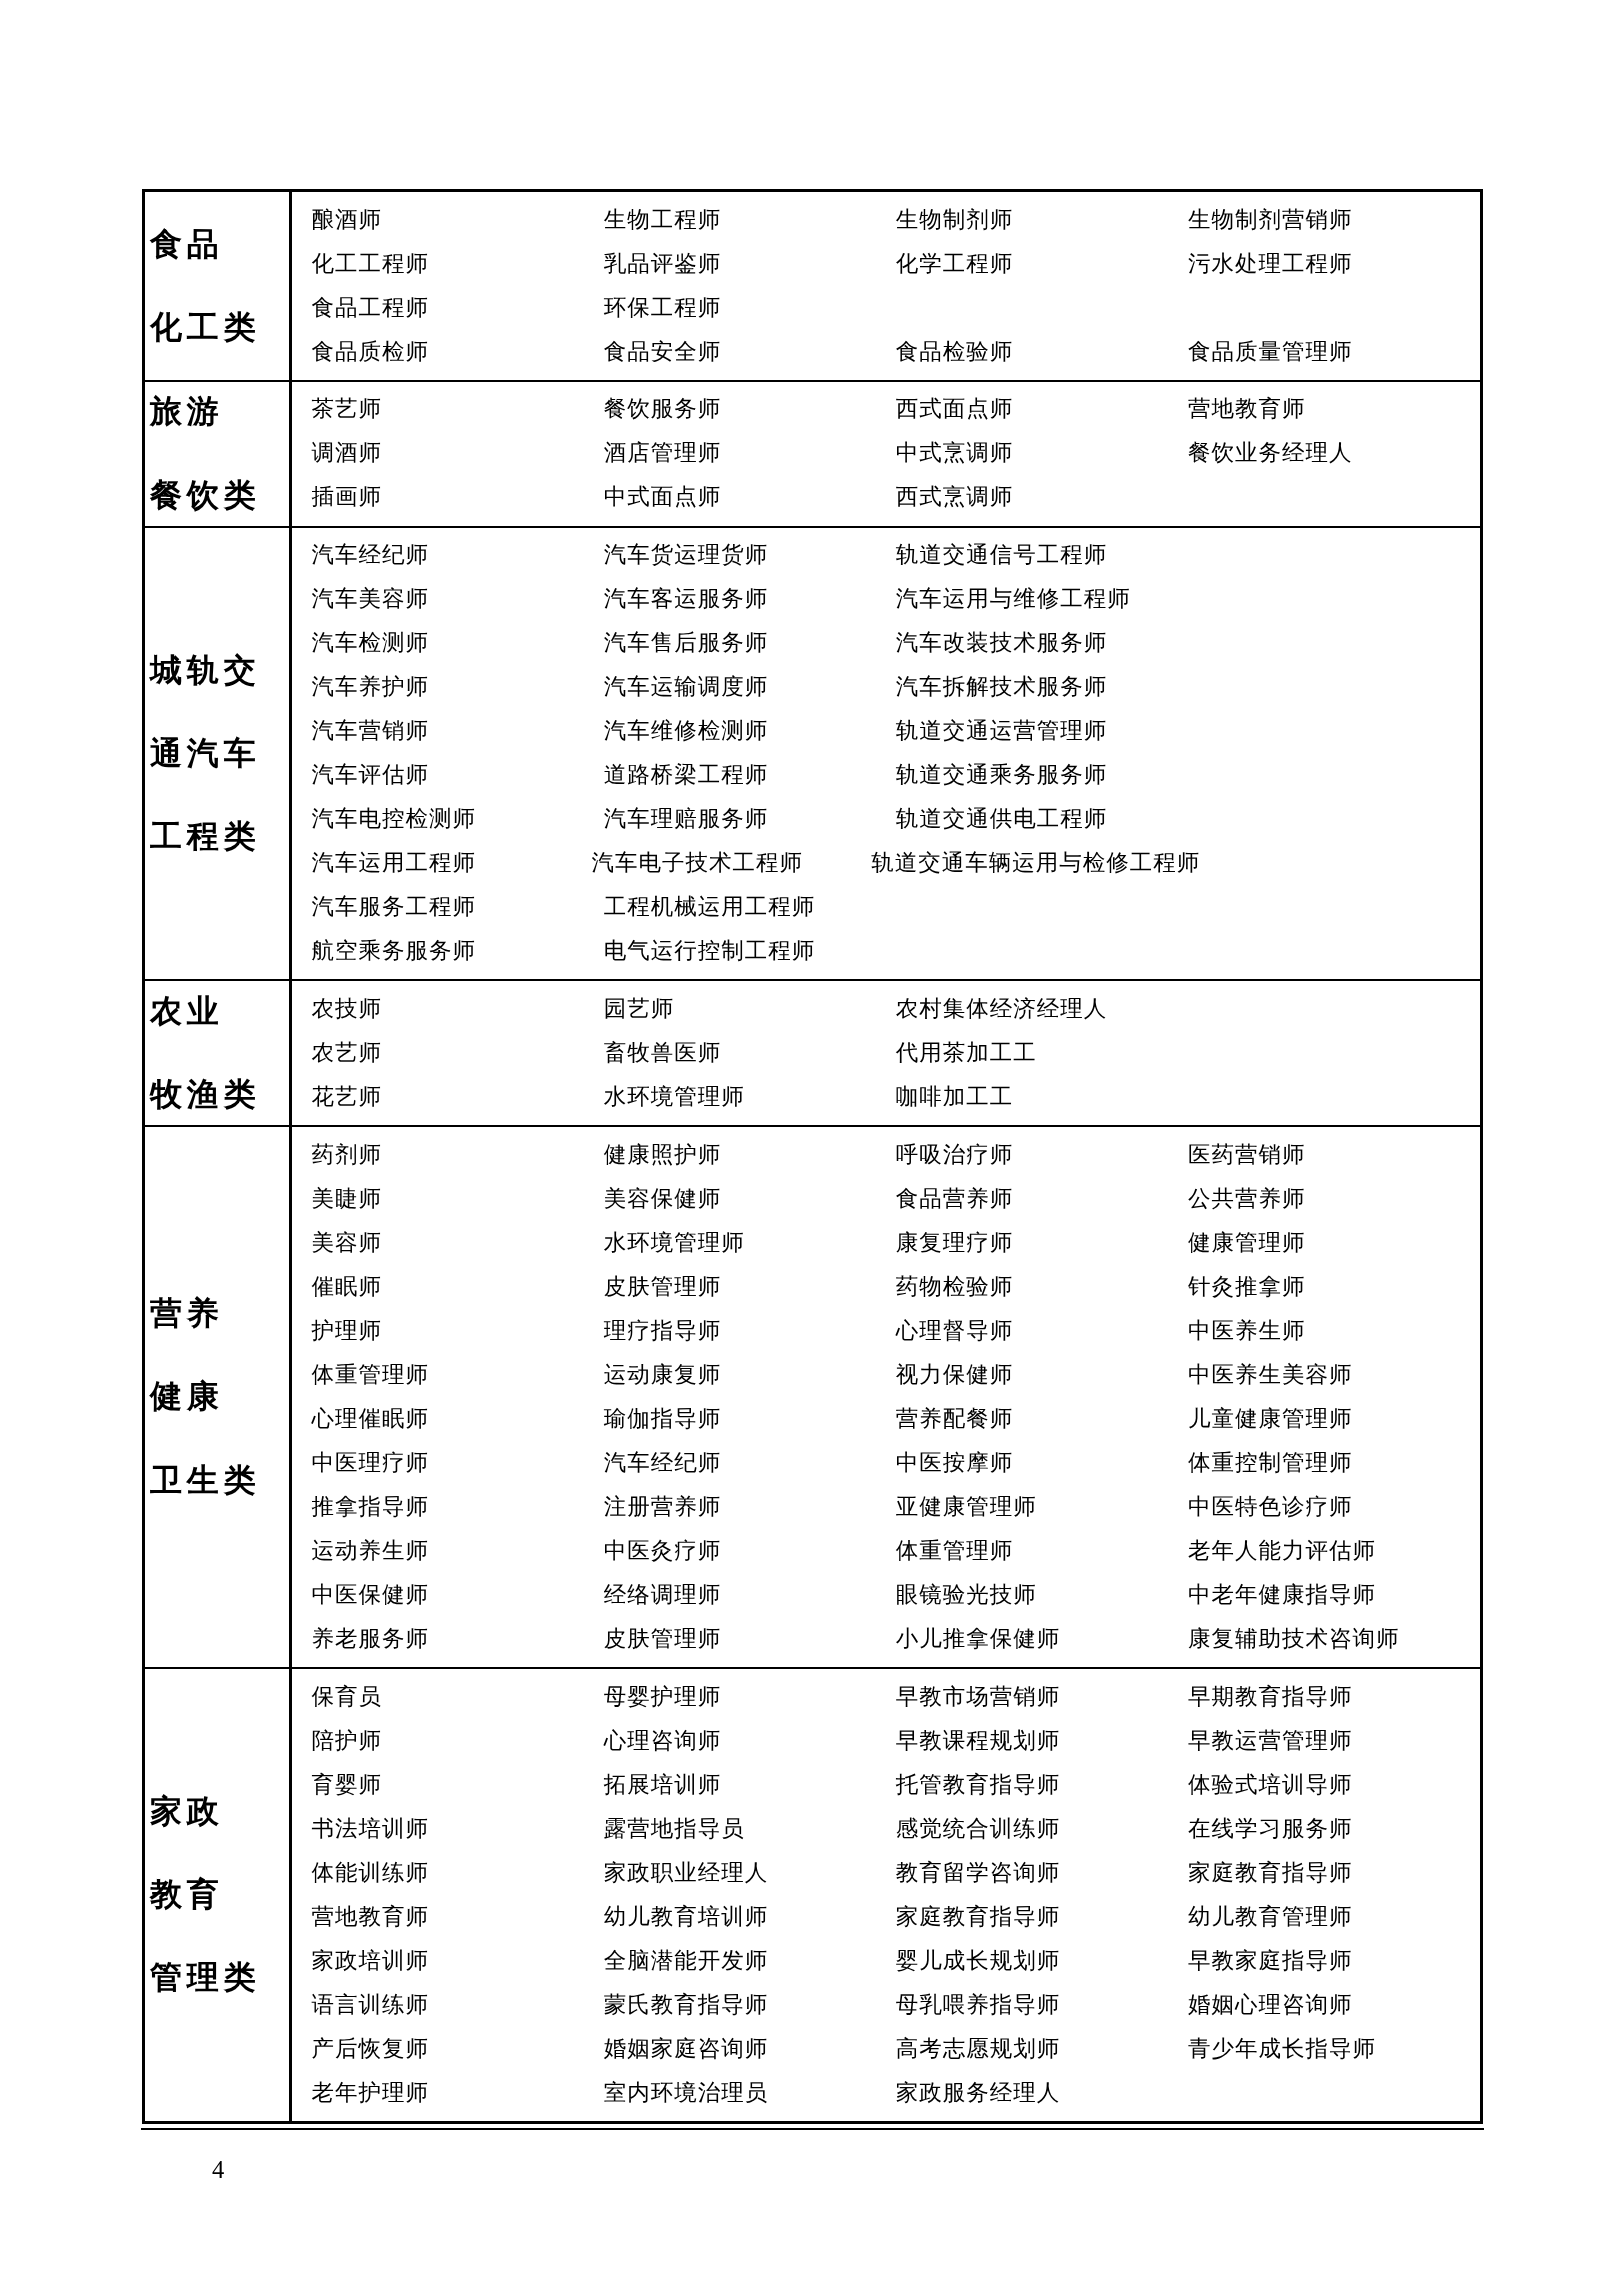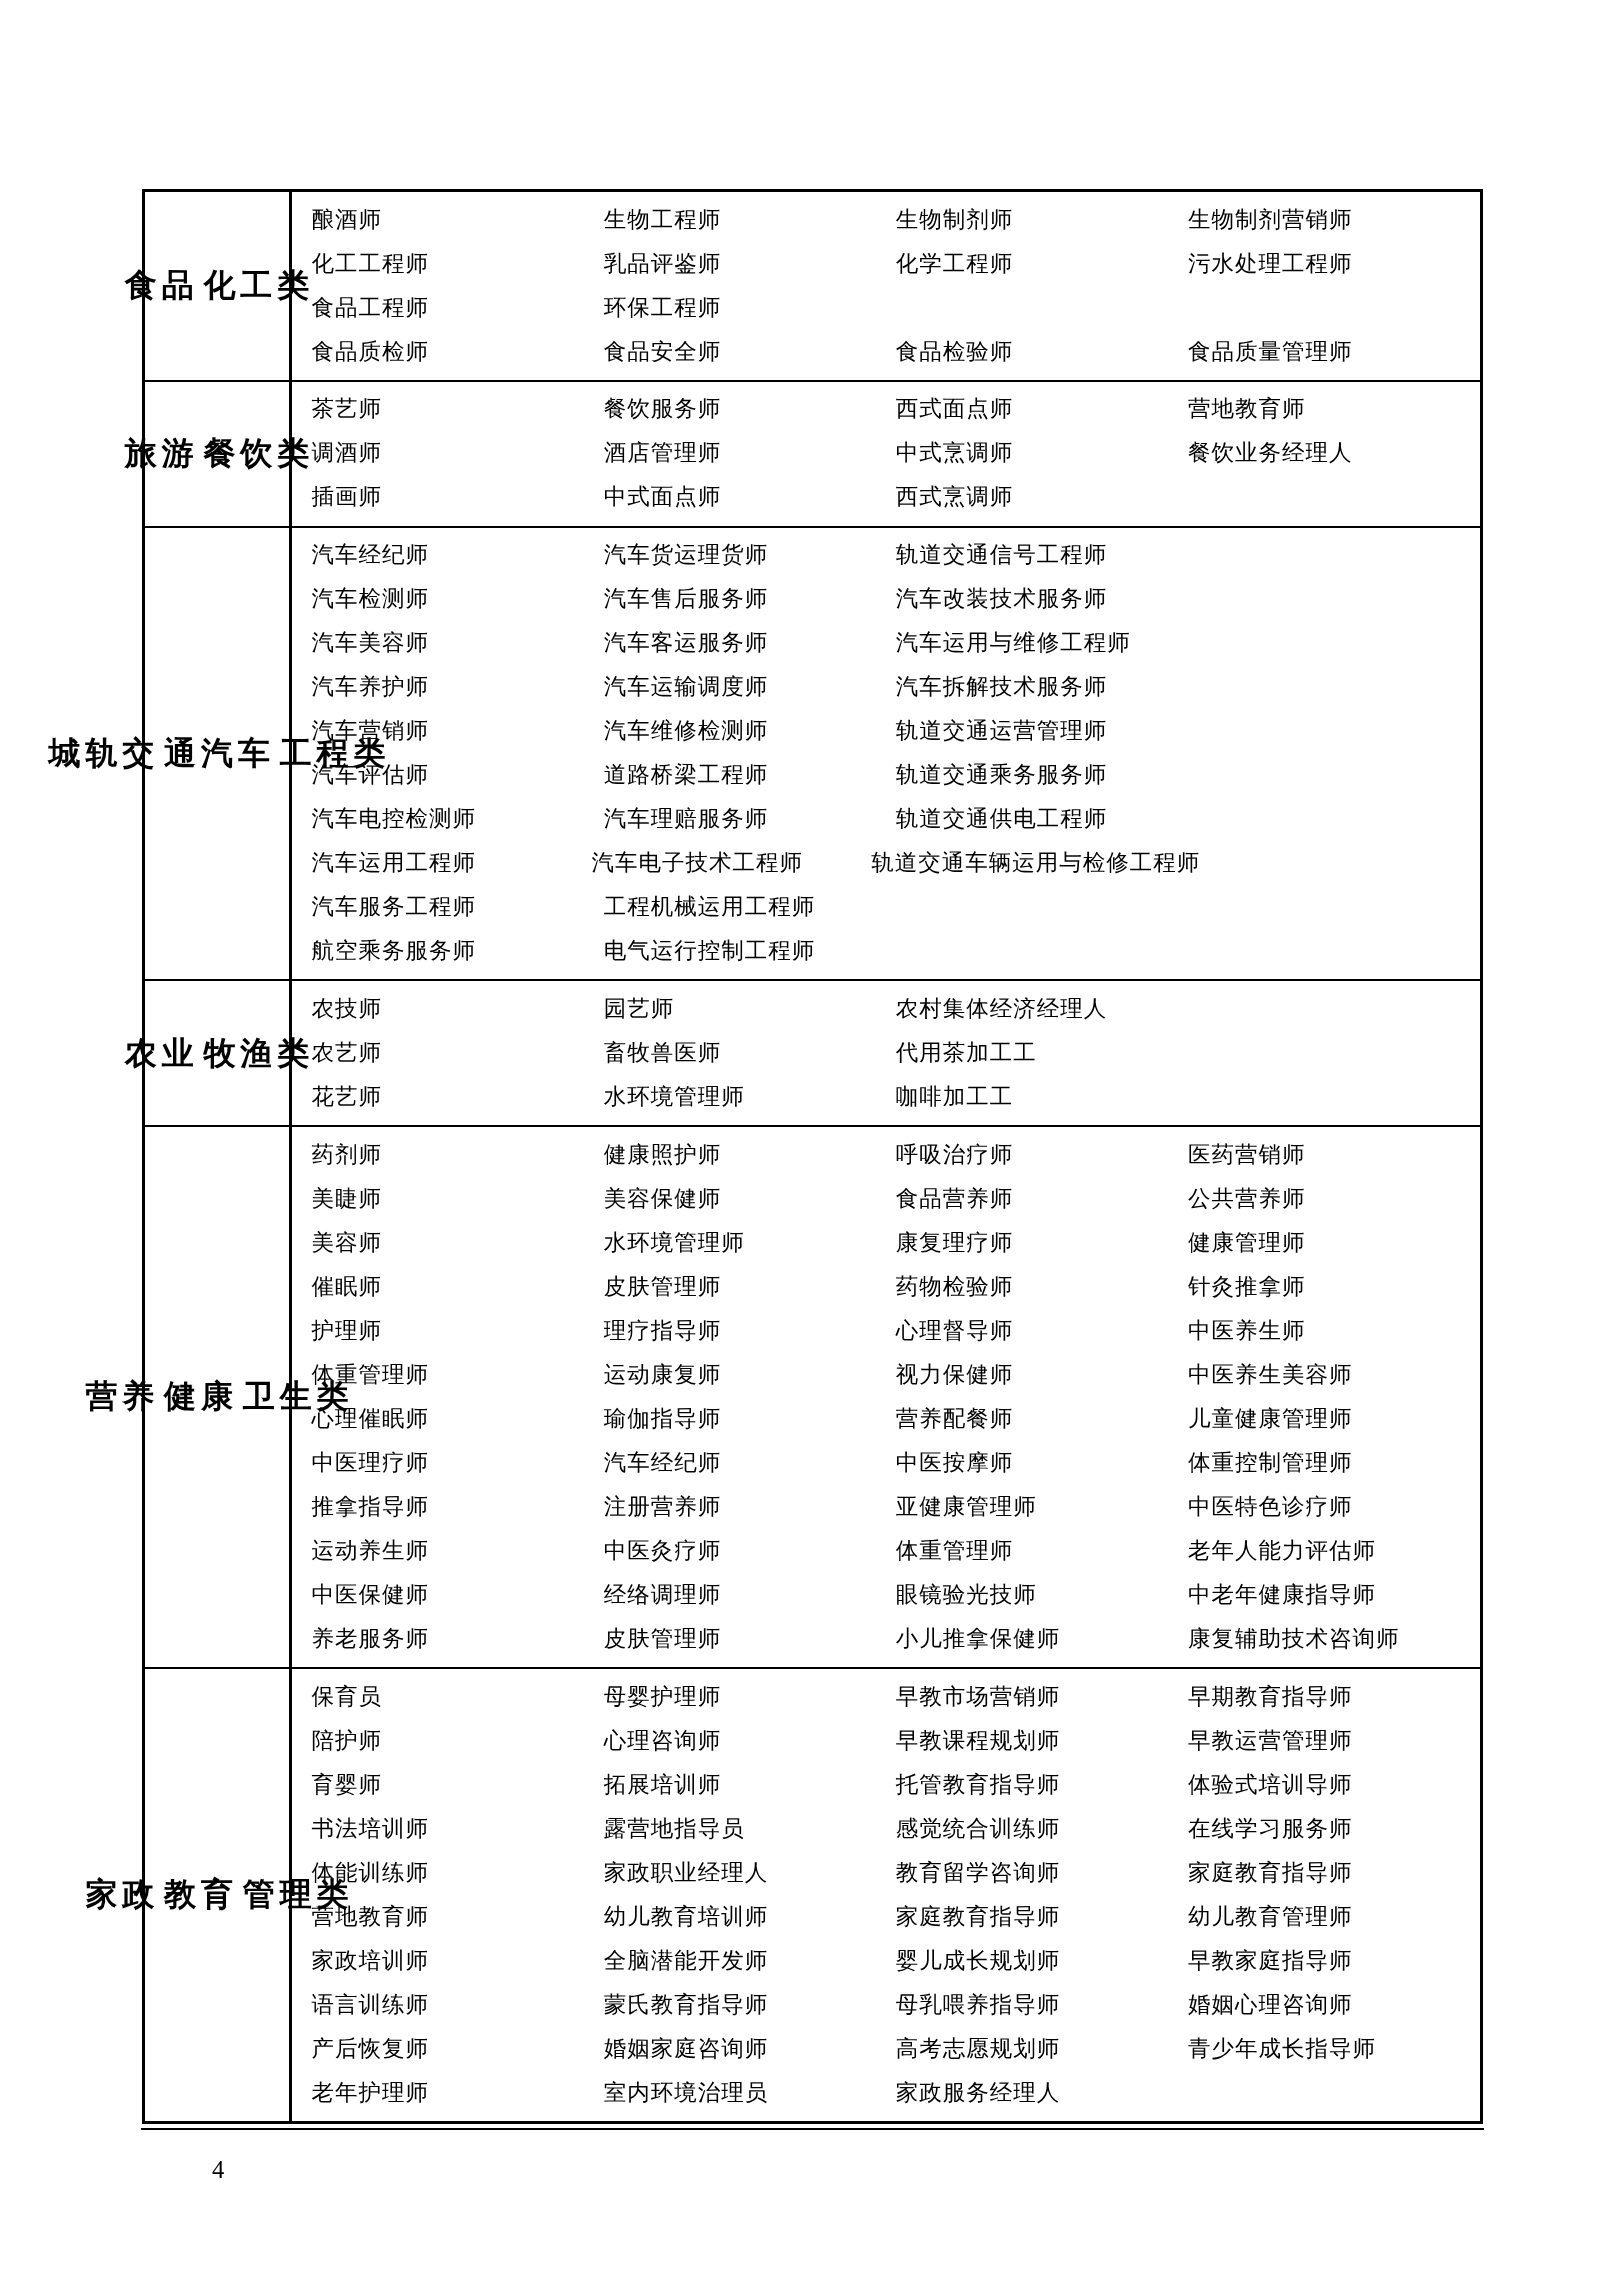--- a/index.html
+++ b/index.html
@@ -41,24 +41,25 @@
   }
   .section + .section {
     border-top: 2.9px solid #000000;
   }
   .category-cell {
     width: 147px;
     box-sizing: border-box;
     border-right: 3.9px solid #000000;
     flex: 0 0 auto;
     display: flex;
-    flex-direction: row;
+    flex-direction: column;
     justify-content: center;
-    align-items: center;
+    align-items: flex-start;
     text-align: center;
+    gap: 24px;
   }
   .category-line {
     font-size: 32px;
     font-weight: bold;
     line-height: 1.85;
     letter-spacing: 4.9px;
     text-indent: 4.9px; 
     white-space: nowrap;
   }
   .content-cell {
@@ -158,29 +159,29 @@
           <div class="category-line">工程类</div>
         </div>
         <div class="content-cell">
           <div class="occ-row">
             <div class="occ-cell">汽车经纪师</div>
             <div class="occ-cell">汽车货运理货师</div>
             <div class="occ-cell">轨道交通信号工程师</div>
             <div class="occ-cell"></div>
           </div>
           <div class="occ-row">
+            <div class="occ-cell">汽车美容师</div>
+            <div class="occ-cell">汽车客运服务师</div>
+            <div class="occ-cell">汽车运用与维修工程师</div>
+            <div class="occ-cell"></div>
+          </div>
+          <div class="occ-row">
             <div class="occ-cell">汽车检测师</div>
             <div class="occ-cell">汽车售后服务师</div>
             <div class="occ-cell">汽车改装技术服务师</div>
-            <div class="occ-cell"></div>
-          </div>
-          <div class="occ-row">
-            <div class="occ-cell">汽车美容师</div>
-            <div class="occ-cell">汽车客运服务师</div>
-            <div class="occ-cell">汽车运用与维修工程师</div>
             <div class="occ-cell"></div>
           </div>
           <div class="occ-row">
             <div class="occ-cell">汽车养护师</div>
             <div class="occ-cell">汽车运输调度师</div>
             <div class="occ-cell">汽车拆解技术服务师</div>
             <div class="occ-cell"></div>
           </div>
           <div class="occ-row">
             <div class="occ-cell">汽车营销师</div>

